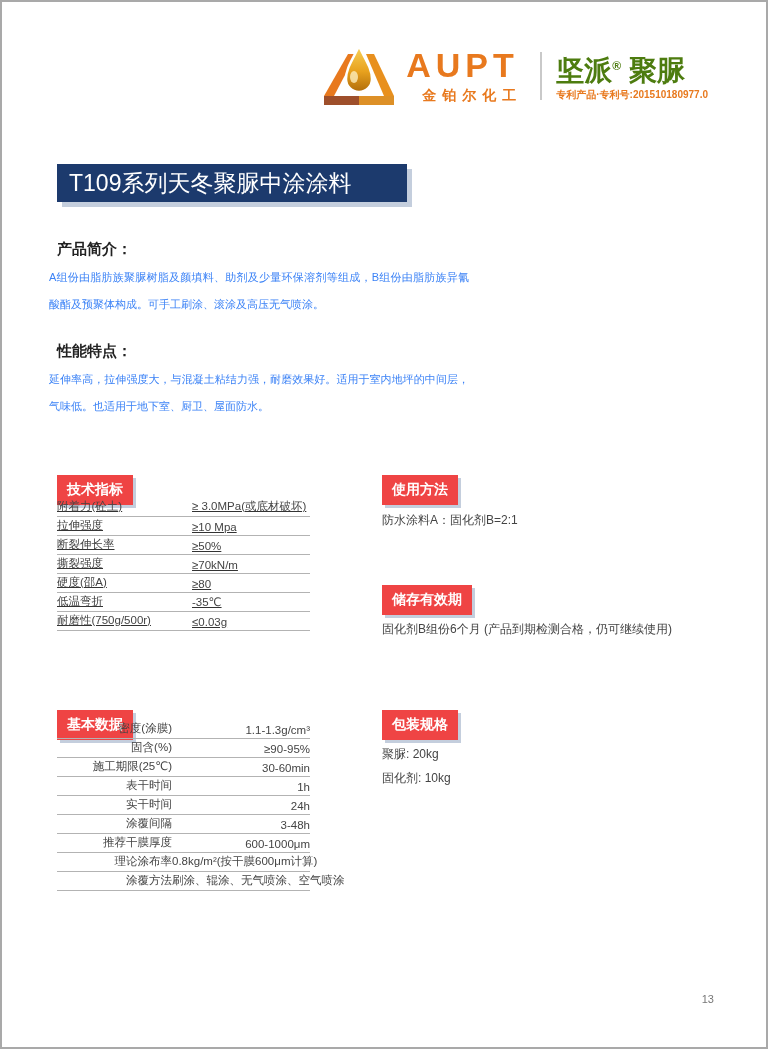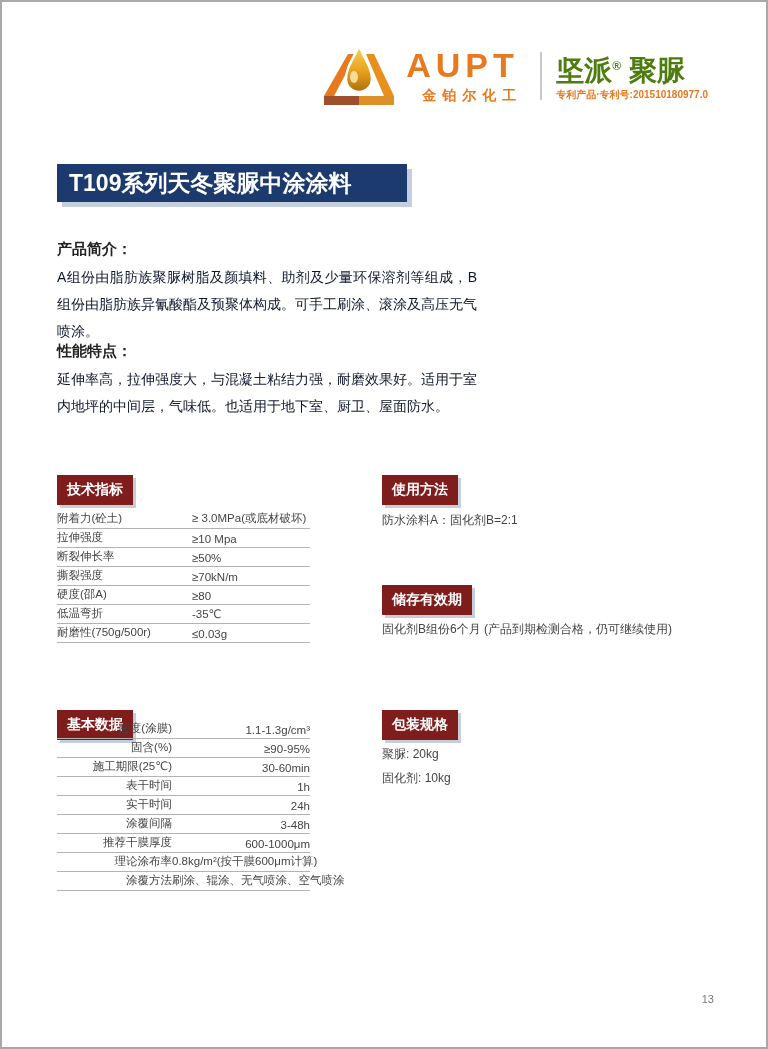--- a/index.html
+++ b/index.html
@@ -41,40 +41,40 @@
     color: #e8791e; font-weight: bold; font-size: 10px;
     white-space: nowrap;
   }
 
   
   .title-banner {
     position: absolute; top: 162px; left: 55px;
     width: 350px; height: 38px;
     background: #1c3a6d;
     box-shadow: 5px 5px 0 #c4cedd;
-    color: #fff; font-weight: bold; font-size: 23px;
+    color: #fff; font-weight: normal; font-size: 23px;
     display: flex; align-items: center; padding-left: 12px;
     white-space: nowrap;
   }
 
   
   .para-heading {
     position: absolute; left: 55px;
     font-weight: bold; font-size: 15px; color: #222;
   }
   .para-body {
-    position: absolute; left: 55px; width: 420px;
-    font-size: 14px; color: #0f172a; line-height: 27px;
+    position: absolute; left: 47px; width: 420px;
+    font-size: 11px; color: #3b82f6; line-height: 27px;
     text-align: justify;
   }
 
   
   .badge {
     position: absolute;
-    background: #7f1d1d;
+    background: #ef4444;
     box-shadow: 3px 3px 0 #c4cedd;
     color: #fff; font-weight: bold; font-size: 14px;
     padding: 6px 10px; white-space: nowrap;
   }
 
   
   .spec-table { position: absolute; left: 55px; width: 253px; }
   .spec-row {
     display: flex; align-items: flex-end;
     height: 19px; border-bottom: 1px solid #b3b3b3;
@@ -134,21 +134,21 @@
 
 <div class="title-banner">T109系列天冬聚脲中涂涂料</div>
 
 <div class="para-heading" style="top: 238px;">产品简介：</div>
 <div class="para-body" style="top: 262px;">A组份由脂肪族聚脲树脂及颜填料、助剂及少量环保溶剂等组成，B组份由脂肪族异氰酸酯及预聚体构成。可手工刷涂、滚涂及高压无气喷涂。</div>
 
 <div class="para-heading" style="top: 340px;">性能特点：</div>
 <div class="para-body" style="top: 364px;">延伸率高，拉伸强度大，与混凝土粘结力强，耐磨效果好。适用于室内地坪的中间层，气味低。也适用于地下室、厨卫、屋面防水。</div>
 
 <div class="badge" style="top: 473px; left: 55px;">技术指标</div>
-<div class="spec-table" style="top: 508px;">
+<div class="spec-table" style="top: 496px; text-decoration: underline;">
 
     <div class="spec-row">
       <div class="spec-label">附着力(砼土)</div>
       <div class="spec-value">≥ 3.0MPa(或底材破坏)</div>
     </div>
 
     <div class="spec-row">
       <div class="spec-label">拉伸强度</div>
       <div class="spec-value">≥10 Mpa</div>
     </div>

